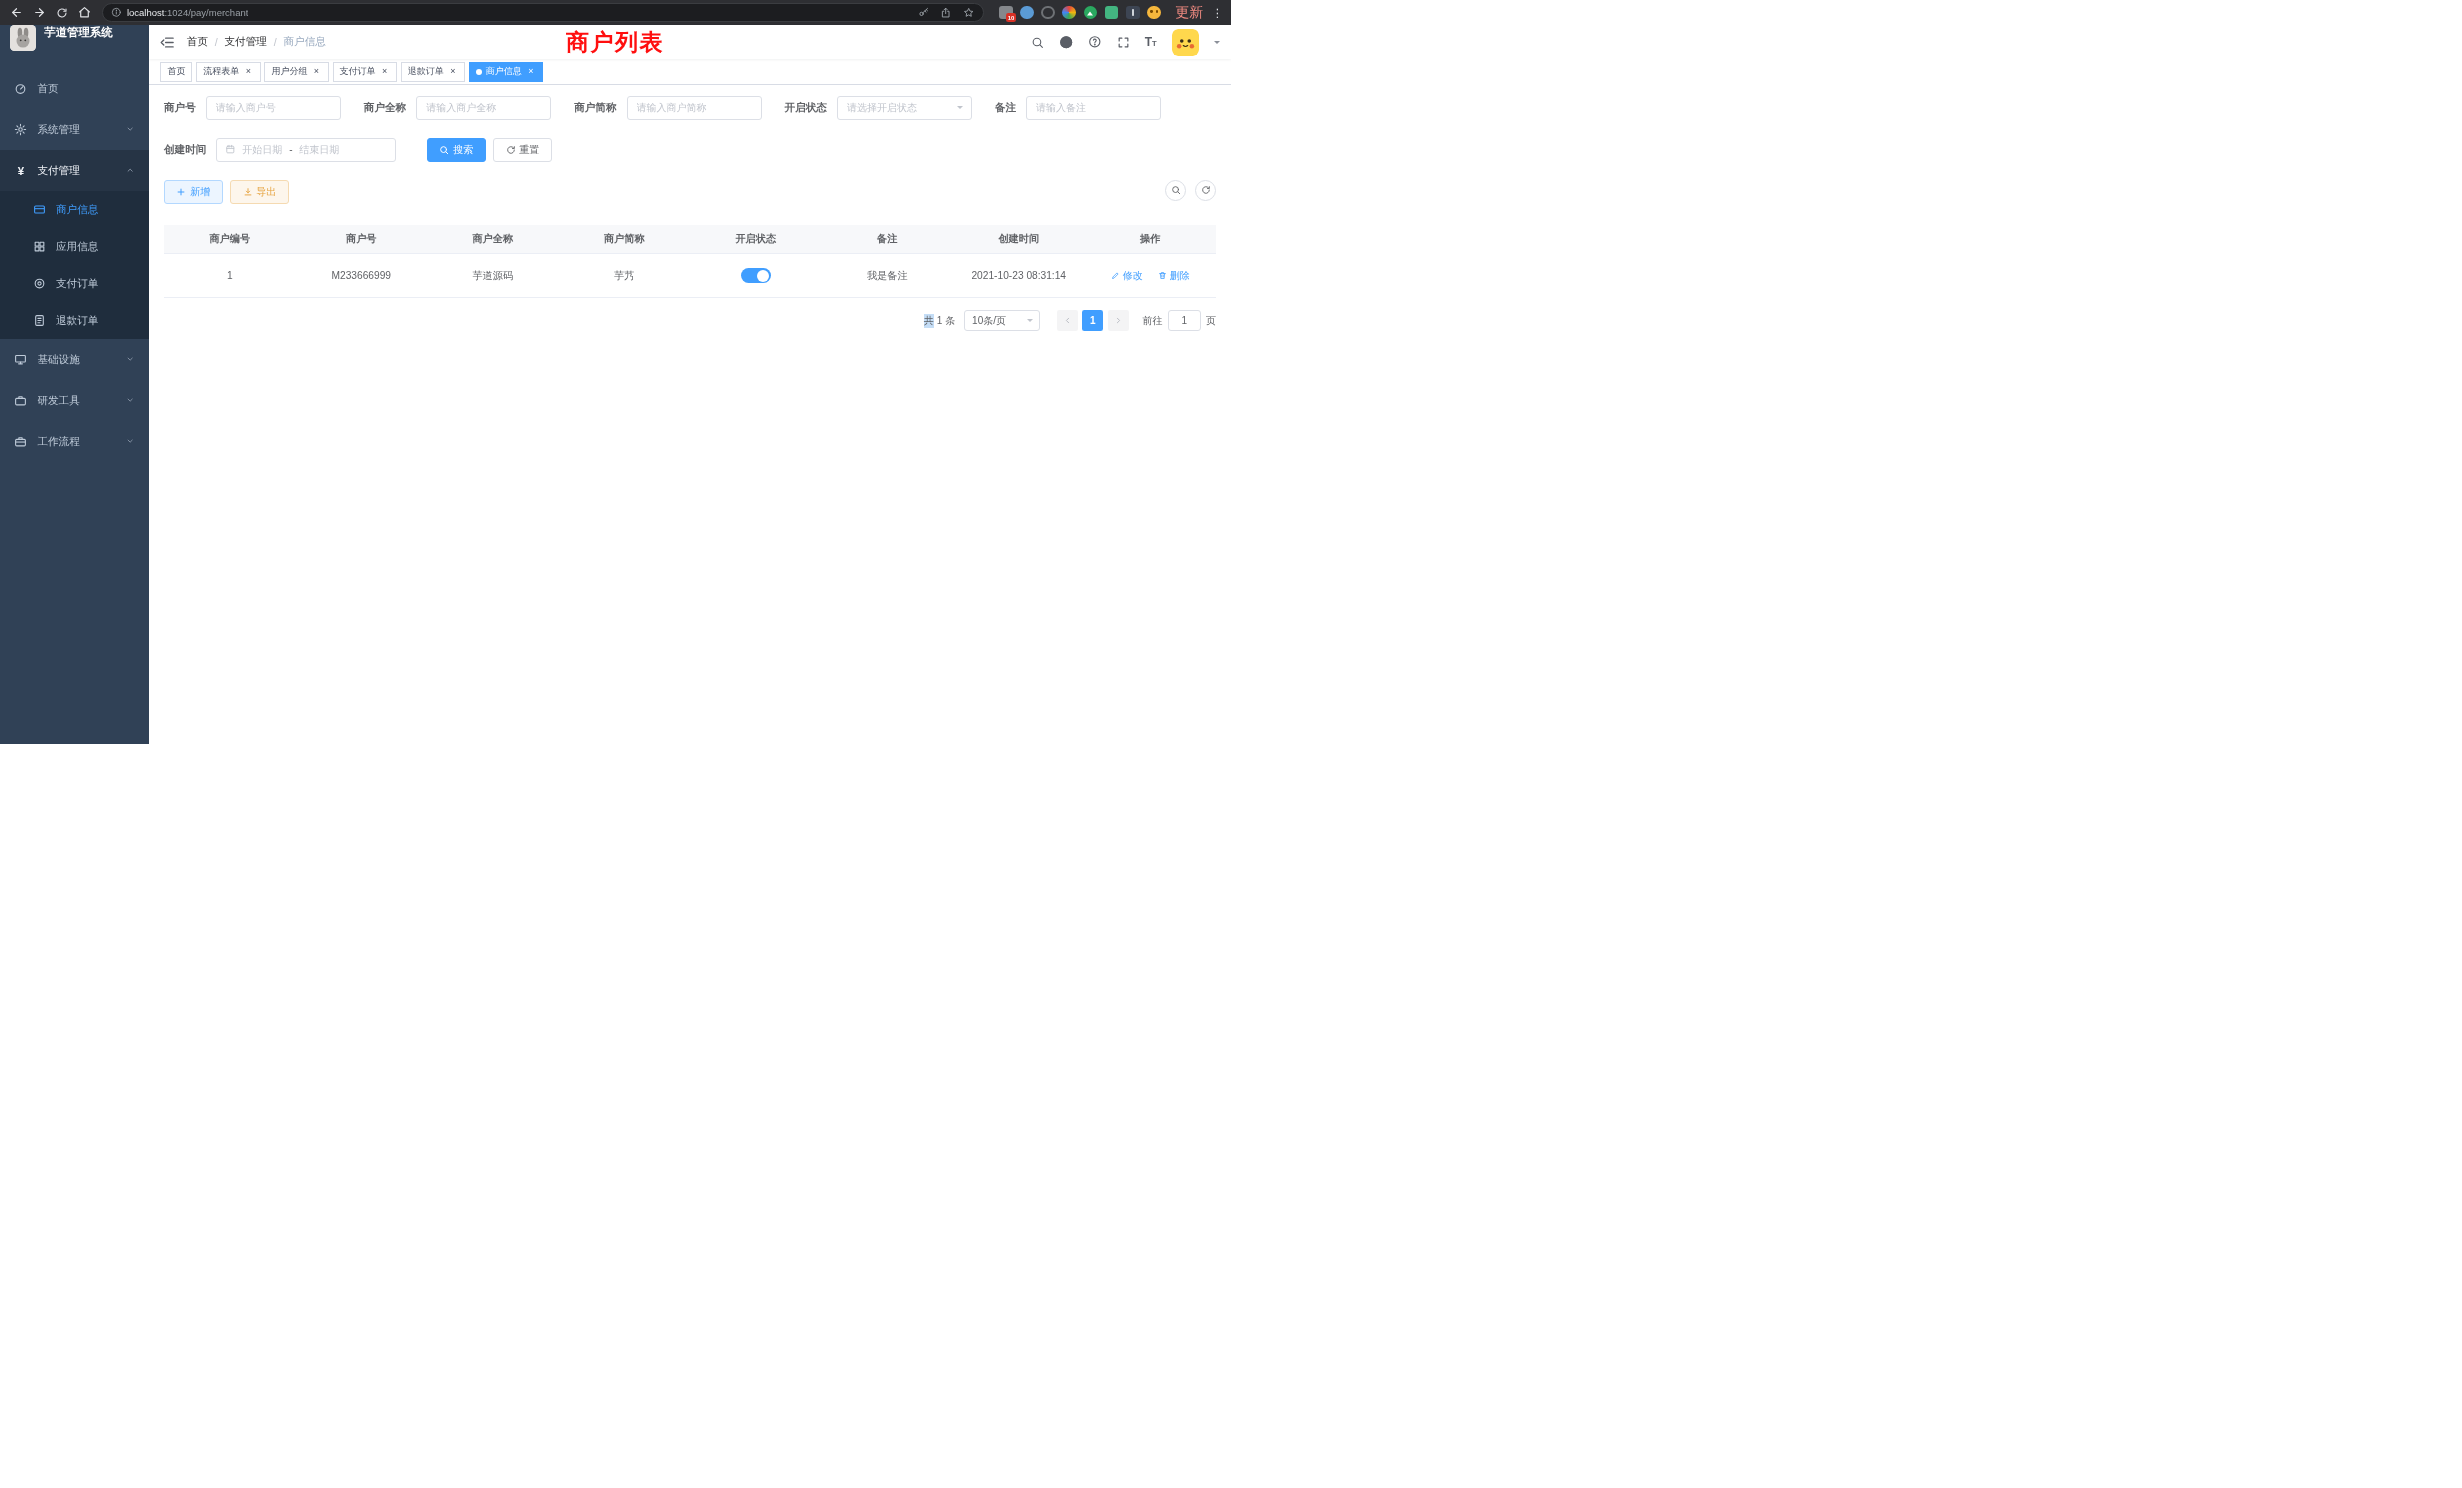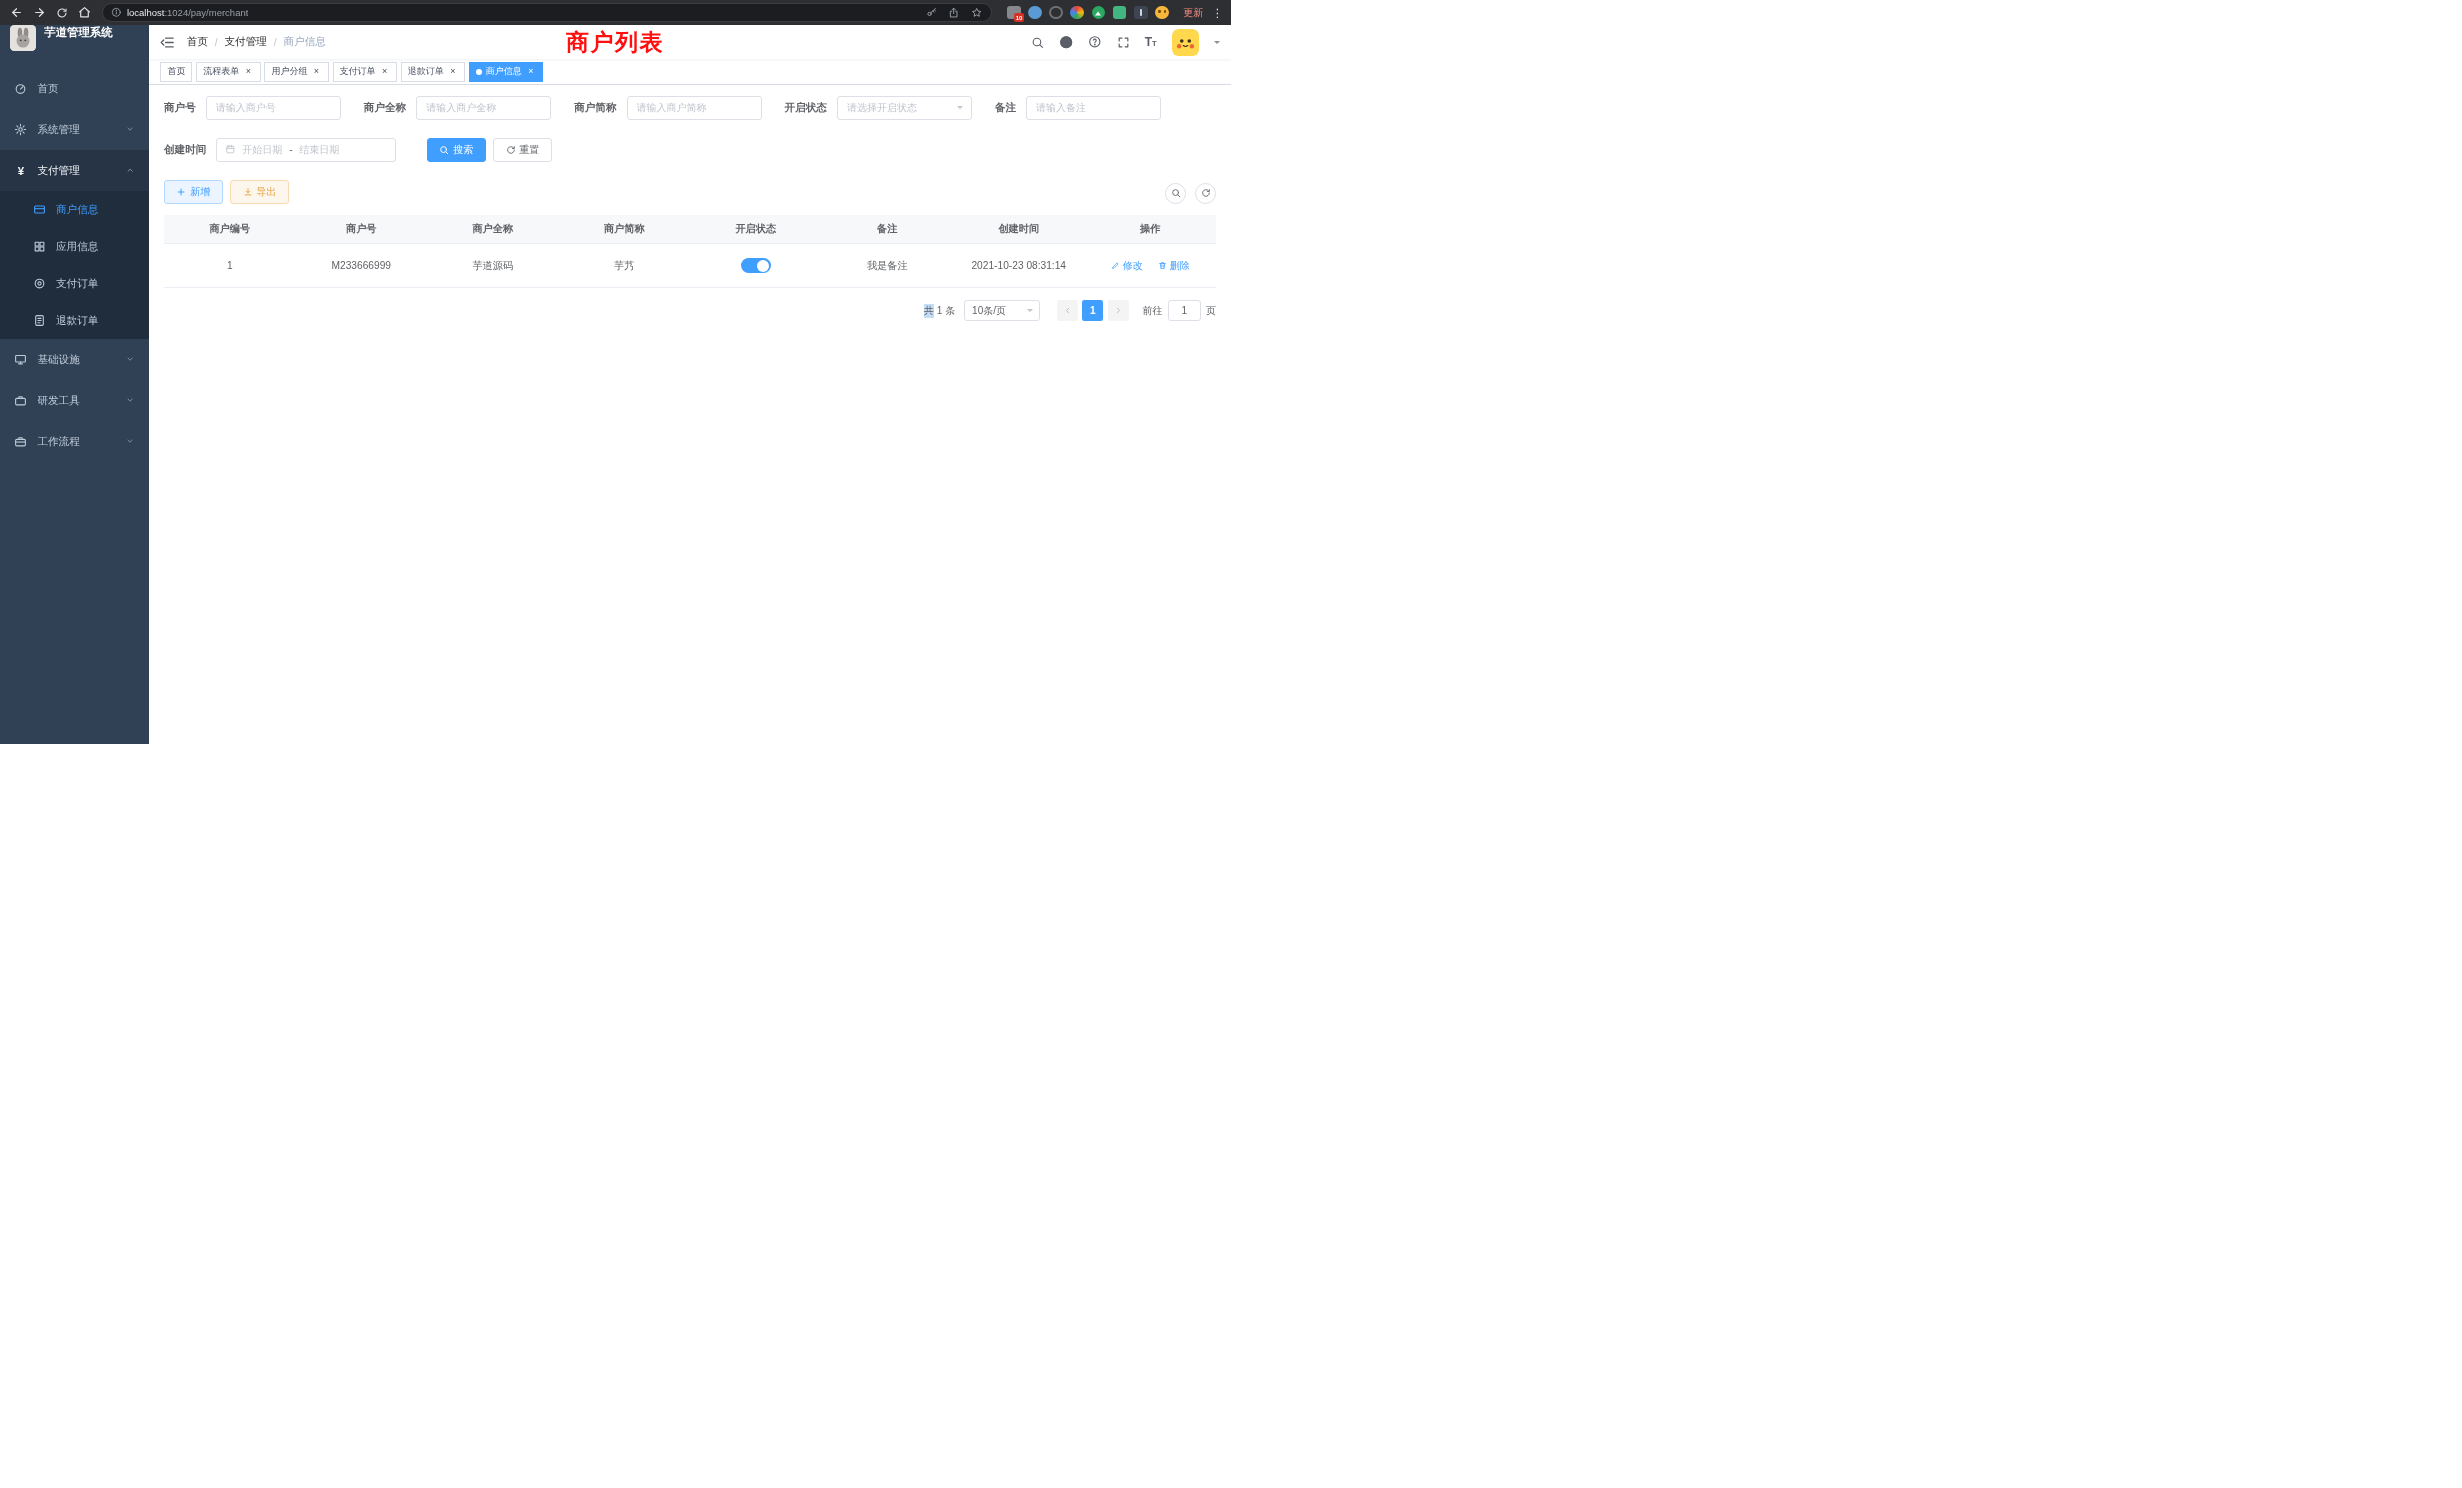--- a/index.html
+++ b/index.html
@@ -23,21 +23,21 @@
 .e4{background:conic-gradient(#e8453c,#f2b50f,#39a854,#4285f4,#e8453c)}
 .e5{background:#2aa860}
 .e5::after{content:"";position:absolute;left:3.8px;top:4.5px;border:3px solid transparent;border-bottom:4.5px solid #fff;transform:translateY(-1.5px)}
 .e6{background:#43b581;border-radius:3px}
 .e7{background:#3d4553;border-radius:3px}
 .e7::after{content:"";position:absolute;left:6px;top:3px;width:1.5px;height:7.6px;background:#cfd4da;border-radius:0.8px}
 .e8{background:#f6b73c}
 .e8::before{content:"";position:absolute;left:3px;top:4.5px;width:2.3px;height:2.3px;border-radius:50%;background:#7a4a00}
 .e8::after{content:"";position:absolute;right:3px;top:4.5px;width:2.3px;height:2.3px;border-radius:50%;background:#7a4a00}
 .badge{position:absolute;right:-3.8px;bottom:-3px;background:#d93025;color:#fff;font-size:6px;line-height:1;padding:1.5px 1.9px;border-radius:2.3px;font-weight:700}
-.update-chip{color:#f28b82;font-size:10px;padding:2.3px 5.3px;flex:0 0 auto;cursor:pointer;white-space:nowrap}
+.update-chip{color:#f28b82;font-size:14px;padding:2.3px 5.3px;flex:0 0 auto;cursor:pointer;white-space:nowrap}
 .more-btn{color:#dfe1e5;font-size:11.4px;width:15px;text-align:center;flex:0 0 auto;cursor:pointer}
 
 
 .app{position:absolute;top:25px;left:0;right:0;bottom:0;display:flex}
 
 
 .sidebar{width:149px;background:#304156;color:#bfcbd9;flex:0 0 auto;overflow:hidden}
 .logo-row{height:43px;display:flex;gap:8.3px;padding:0 10px}
 .logo-avatar{width:26px;height:26px;border-radius:4.5px;overflow:hidden;background:#e9e7e4;flex:0 0 auto}
 .logo-title{color:#fff;font-size:11.4px;font-weight:700;white-space:nowrap}
@@ -85,21 +85,21 @@
 .select-box{width:135px;height:24px;border:0.8px solid #dcdfe6;border-radius:3px;display:flex;align-items:center;justify-content:space-between;padding:0 7.6px 0 9px;background:#fff;cursor:pointer}
 .ph{font-size:10px;color:#c0c4cc;white-space:nowrap}
 .sel-caret{width:0;height:0;border:3px solid transparent;border-top:3.8px solid #c0c4cc;margin-top:3px}
 .date-box{width:180px;height:24px;border:0.8px solid #dcdfe6;border-radius:3px;display:flex;align-items:center;gap:6.8px;padding:0 7.6px;background:#fff;color:#c0c4cc;cursor:pointer}
 .date-sep{font-size:10px;color:#606266}
 .btn{height:24px;border-radius:3px;font-size:10px;display:inline-flex;align-items:center;gap:3.8px;padding:0 11.4px;border:0.8px solid #dcdfe6;background:#fff;color:#606266;cursor:pointer;white-space:nowrap}
 .btn-primary{background:#409eff;border-color:#409eff;color:#fff;margin-left:7.6px}
 .btn-reset{margin-left:7.6px}
 .btn-add{background:#ecf5ff;border-color:#b3d8ff;color:#409eff;margin-right:7.6px}
 .btn-export{background:#fdf6ec;border-color:#f5dab1;color:#e6a23c}
-.toolbar-row{display:flex;align-items:flex-end;margin-bottom:11px}
+.toolbar-row{display:flex;align-items:flex-start;margin-bottom:21px}
 .tool-circles{margin-left:auto;display:flex;gap:9px}
 .circle-btn{width:21px;height:21px;border-radius:50%;border:0.8px solid #dcdfe6;background:#fff;color:#606266;display:flex;align-items:center;justify-content:center;cursor:pointer}
 
 
 table.grid{width:100%;border-collapse:collapse;table-layout:fixed}
 .grid thead th{background:#f7f8fa;height:29px;font-size:10.2px;font-weight:700;color:#606266;border-bottom:0.8px solid #ebeef5;text-align:center}
 .grid tbody td{height:44px;font-size:10.2px;color:#606266;border-bottom:0.8px solid #ebeef5;text-align:center;vertical-align:middle}
 .switch{width:30px;height:15px;border-radius:7.6px;background:#409eff;position:relative;display:inline-block;cursor:pointer;vertical-align:middle}
 .switch::after{content:"";position:absolute;right:1.5px;top:1.5px;width:12px;height:12px;border-radius:50%;background:#fff}
 .op-link{color:#409eff;font-size:10px;display:inline-flex;align-items:center;gap:3px;cursor:pointer}

